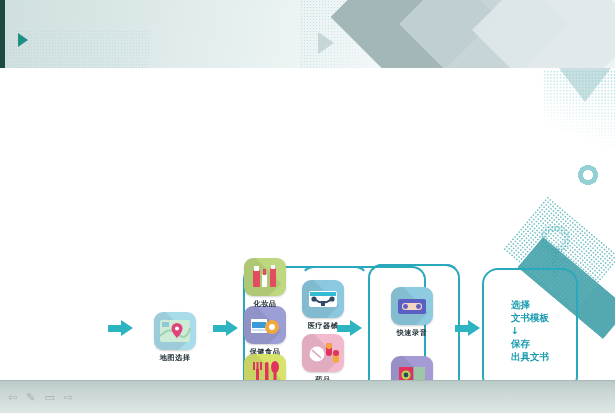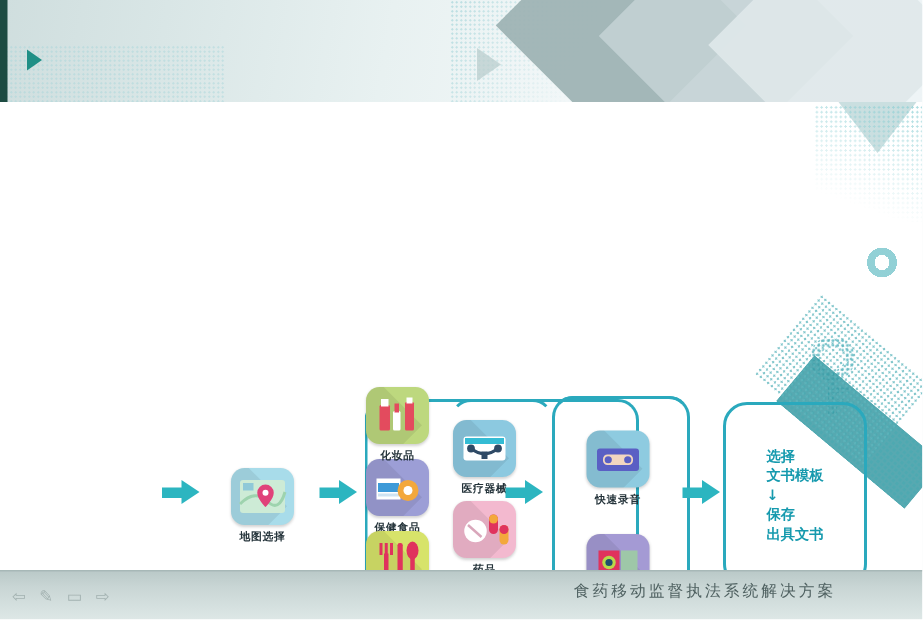--- a/index.html
+++ b/index.html
@@ -388,21 +388,20 @@
           <div>保存</div>
           <div>出具文书</div>
         </div>
       </div>
 
     </div>
   </div>
 
   <div class="footer">
     <div class="footer-line"></div>
-    <div class="footer-title">食药移动监督执法系统解决方案</div>
     <div class="navicons">
       <span>⇦</span>
       <span>✎</span>
       <span>▭</span>
       <span>⇨</span>
     </div>
   </div>
 
 </div>
 

